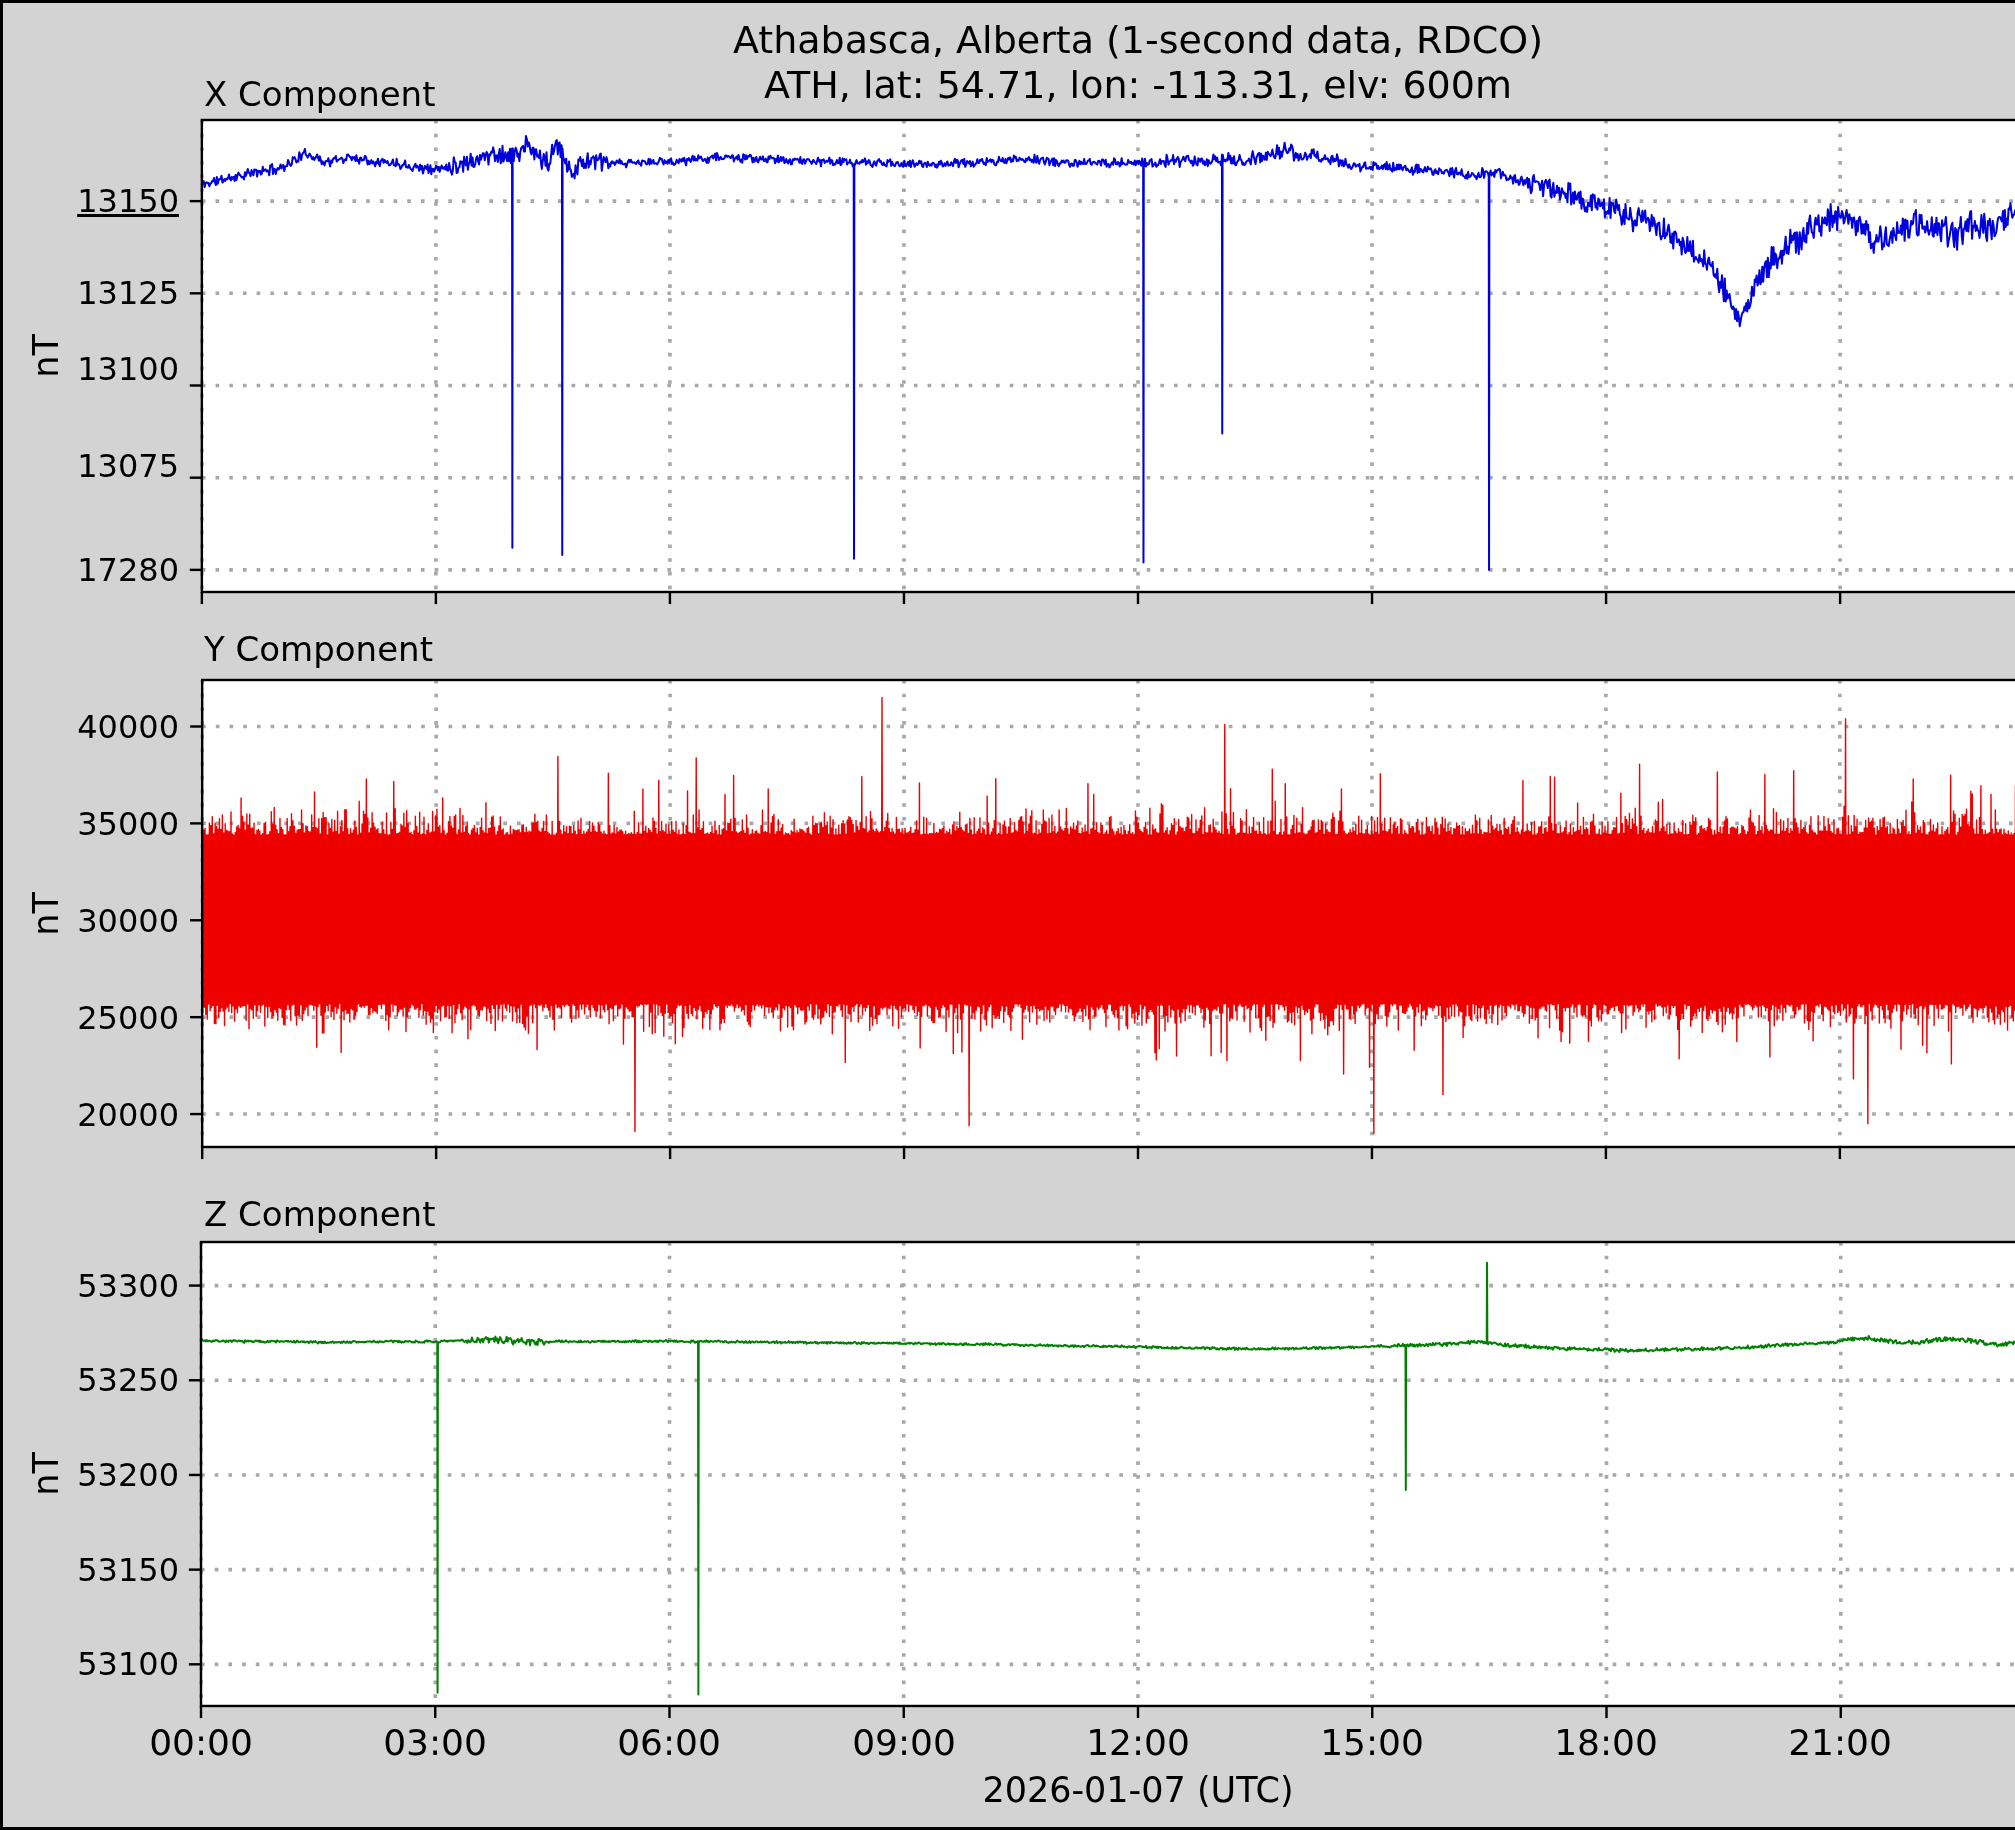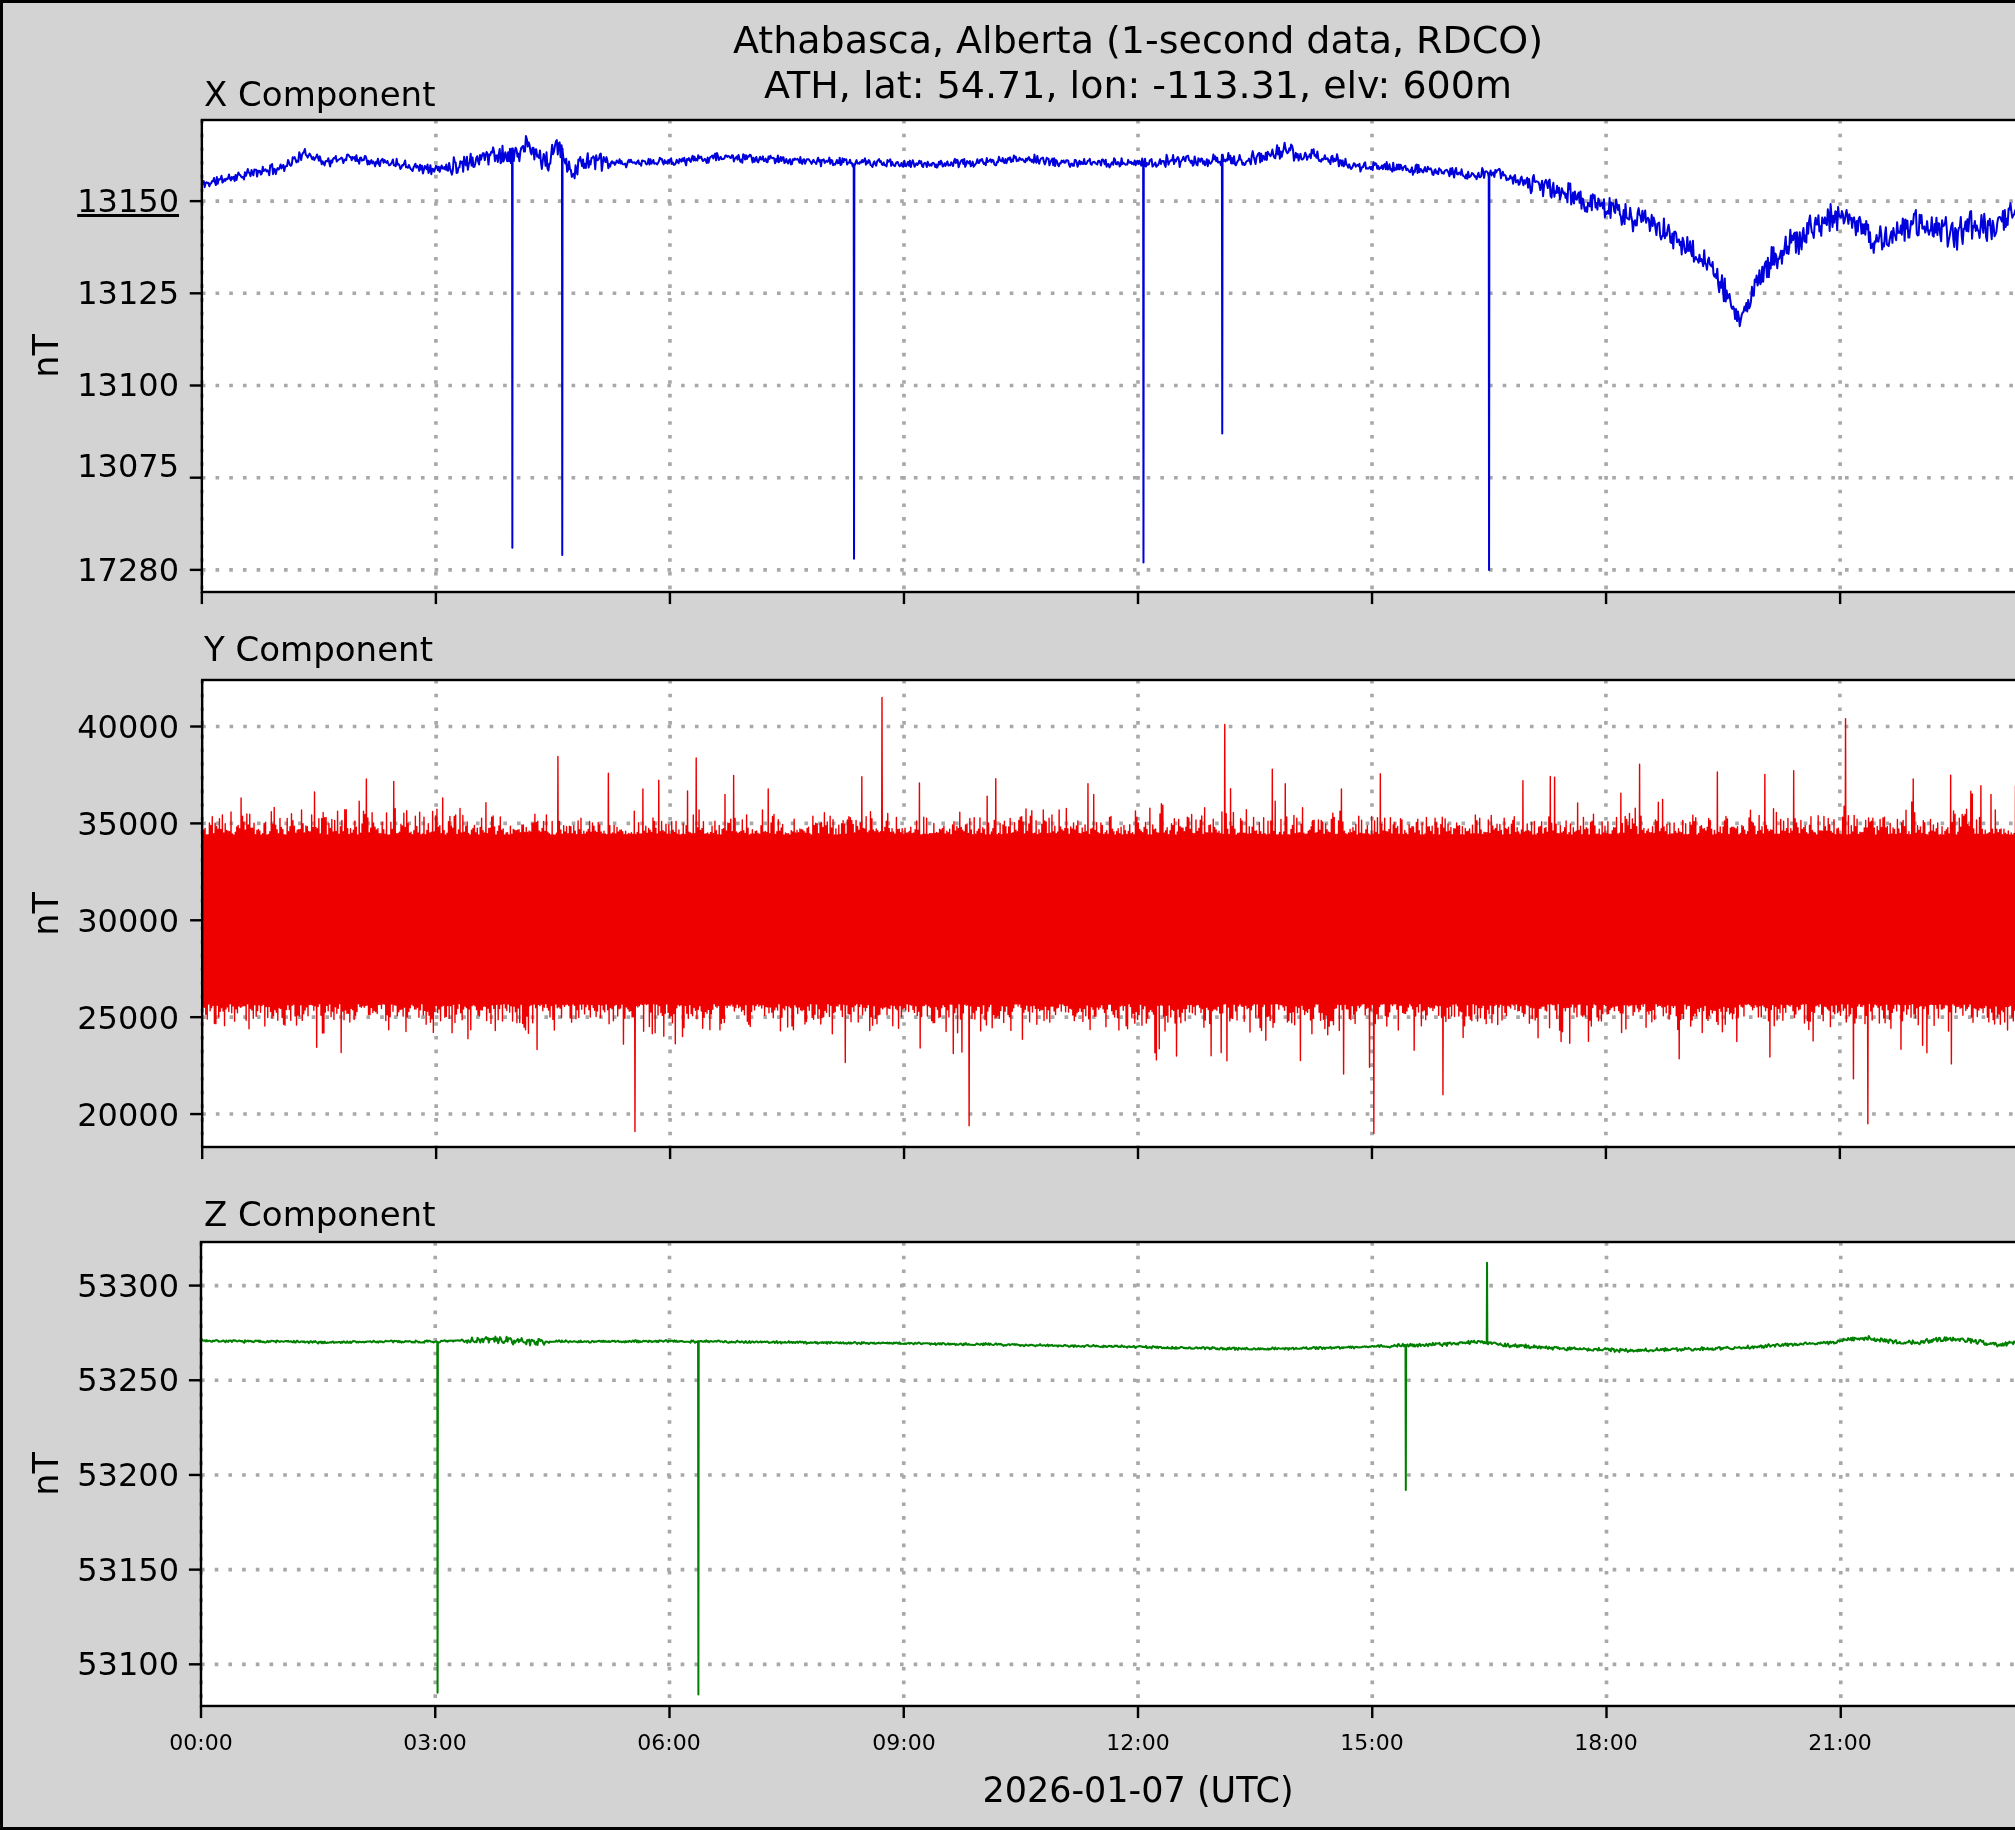--- a/index.html
+++ b/index.html
@@ -12,21 +12,21 @@
   .subplot-title{position:absolute;left:204px;font-size:34px;line-height:37px;}
   #subplot-title-x{top:76px;}
   #subplot-title-y{top:631px;}
   #subplot-title-z{top:1196px;}
   .ylab{position:absolute;left:46px;font-size:35px;line-height:36px;transform:translate(-50%,-50%) rotate(-90deg);}
   #ylab-x{top:356px;}
   #ylab-y{top:914px;}
   #ylab-z{top:1474px;}
   .xlabel{position:absolute;left:201px;width:1874px;top:1772px;text-align:center;font-size:35px;line-height:37px;}
   .ytick-label{position:absolute;right:1919px;font-size:32px;line-height:32px;transform:translateY(-50%);white-space:nowrap;}
-  .xtick-label{position:absolute;top:1727px;font-size:22px;line-height:32px;transform:translateX(-50%);white-space:nowrap;}
+  .xtick-label{position:absolute;top:1727px;font-size:36px;line-height:32px;transform:translateX(-50%);white-space:nowrap;}
   svg.plot{position:absolute;overflow:visible;}
 </style>
 </head>
 <body>
 
 <div class="figure">
   <div class="suptitle" id="suptitle-1">Athabasca, Alberta (1-second data, RDCO)</div>
   <div class="suptitle" id="suptitle-2">ATH, lat: 54.71, lon: -113.31, elv: 600m</div>
 
   <div class="subplot-title" id="subplot-title-x">X Component</div>
@@ -146,21 +146,21 @@
           <line x1="-30" y1="812.7469387755102" x2="0" y2="812.7469387755102"></line>
           <line x1="-30" y1="577.8489795918367" x2="0" y2="577.8489795918367"></line>
           <line x1="-30" y1="342.9510204081633" x2="0" y2="342.9510204081633"></line>
           <line x1="-30" y1="108.0530612244898" x2="0" y2="108.0530612244898"></line>
         </g>
       </svg>
     </div>
   <div id="tick-labels">
       <div class="ytick-label" style="top: 570px;">17280</div>
       <div class="ytick-label" style="top: 466px; text-align: center;">13075</div>
-      <div class="ytick-label" style="top: 385px;">13100</div>
+      <div class="ytick-label" style="top: 369px;">13100</div>
       <div class="ytick-label" style="top: 293px;">13125</div>
       <div class="ytick-label" style="top: 201px; text-decoration: underline;">13150</div>
       <div class="ytick-label" style="top: 1115px;">20000</div>
       <div class="ytick-label" style="top: 1018px;">25000</div>
       <div class="ytick-label" style="top: 921px;">30000</div>
       <div class="ytick-label" style="top: 824px;">35000</div>
       <div class="ytick-label" style="top: 727px;">40000</div>
       <div class="ytick-label" style="top: 1664px;">53100</div>
       <div class="ytick-label" style="top: 1570px;">53150</div>
       <div class="ytick-label" style="top: 1475px; margin-left: 20px;">53200</div>

